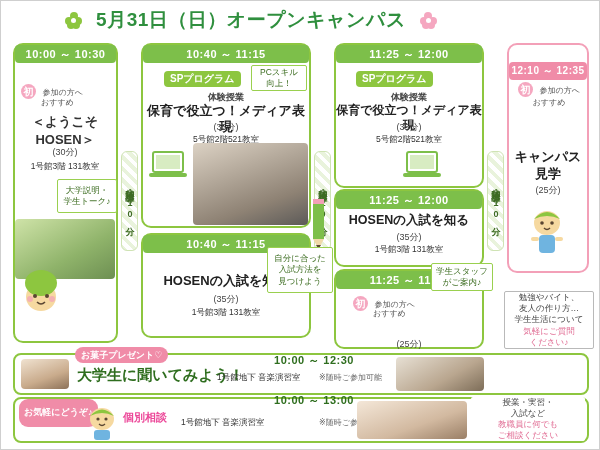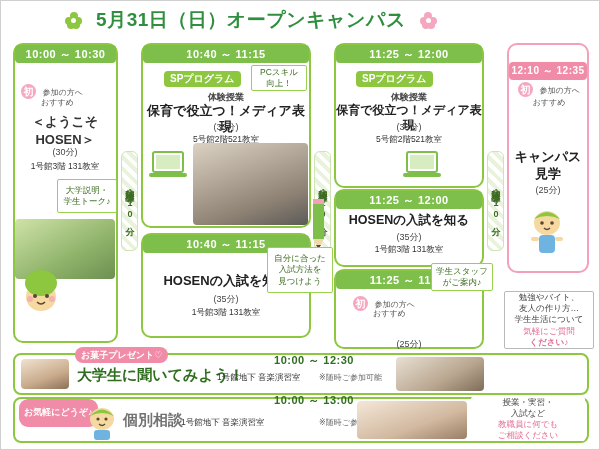--- a/index.html
+++ b/index.html
@@ -236,21 +236,21 @@
       <rect x="6" y="36" width="8" height="4" rx="2" fill="#f6d9a0"></rect>
       <rect x="30" y="36" width="8" height="4" rx="2" fill="#f6d9a0"></rect>
     </svg>
   </div>
 
   <div class="bubble grey" style="left:503px;top:290px;width:90px;height:58px;flex-direction:column;">
     <span>勉強やバイト、</span>
     <span>友人の作り方…</span>
     <span>学生生活について</span>
     <span style="color:#e06a92;">気軽にご質問</span>
-    <span style="color:#e06a92;font-weight:bold;">ください♪</span>
+    <span style="color:#e06a92;">ください♪</span>
   </div>
 
   <div class="bar" style="left:12px;top:352px;width:576px;height:42px;"></div>
   <div class="ph ph-c" style="left:20px;top:358px;width:48px;height:30px;"></div>
   <div class="ribbon" style="left:74px;top:346px;height:16px;">お菓子プレゼント♡</div>
   <div class="big" style="position:absolute;left:76px;top:365px;font-size:15px;color:#2f6e1f;">大学生に聞いてみよう！</div>
   <div class="room" style="position:absolute;left:216px;top:371px;">1号館地下 音楽演習室</div>
   <div class="time-pill green-pill" style="left:258px;top:352px;width:110px;height:15px;background:transparent;color:#2f6e1f;font-size:11px;">10:00 ～ 12:30</div>
   <div class="note" style="position:absolute;left:318px;top:371px;">※随時ご参加可能</div>
   <div class="ph ph-d" style="left:395px;top:356px;width:88px;height:34px;"></div>
@@ -262,21 +262,21 @@
   <div class="chara" style="left:84px;top:398px;width:34px;height:42px;">
     <svg width="34" height="42" viewBox="0 0 34 42">
       <ellipse cx="17" cy="20" rx="12" ry="11" fill="#f6d9a0"></ellipse>
       <path d="M5 17 q12 -13 24 0 q-12 -6 -24 0z" fill="#8dc63f"></path>
       <circle cx="13" cy="20" r="1.6" fill="#5a4632"></circle>
         <circle cx="21" cy="20" r="1.6" fill="#5a4632"></circle>
       <path d="M14 25 q3 3 6 0" stroke="#5a4632" stroke-width="1.3" fill="none"></path>
       <rect x="9" y="31" width="16" height="10" rx="3" fill="#6fb4e0"></rect>
     </svg>
   </div>
-  <div class="big" style="position:absolute;left:122px;top:410px;font-size:15px;color:#737373;">個別相談</div>
+  <div class="big" style="position:absolute;left:122px;top:410px;font-size:11px;color:#ec4899;">個別相談</div>
   <div class="room" style="position:absolute;left:180px;top:416px;">1号館地下 音楽演習室</div>
   <div class="time-pill green-pill" style="left:258px;top:392px;width:110px;height:15px;background:transparent;color:#2f6e1f;font-size:11px;">10:00 ～ 13:00</div>
   <div class="note" style="position:absolute;left:318px;top:416px;">※随時ご参加可能</div>
   <div class="ph ph-e" style="left:356px;top:400px;width:110px;height:38px;"></div>
   <div class="bubble grey" style="left:470px;top:396px;width:114px;height:44px;flex-direction:column;border:none;">
     <span>授業・実習・</span>
     <span>入試など</span>
     <span style="color:#e06a92;">教職員に何でも</span>
     <span style="color:#e06a92;">ご相談ください</span>
   </div>

